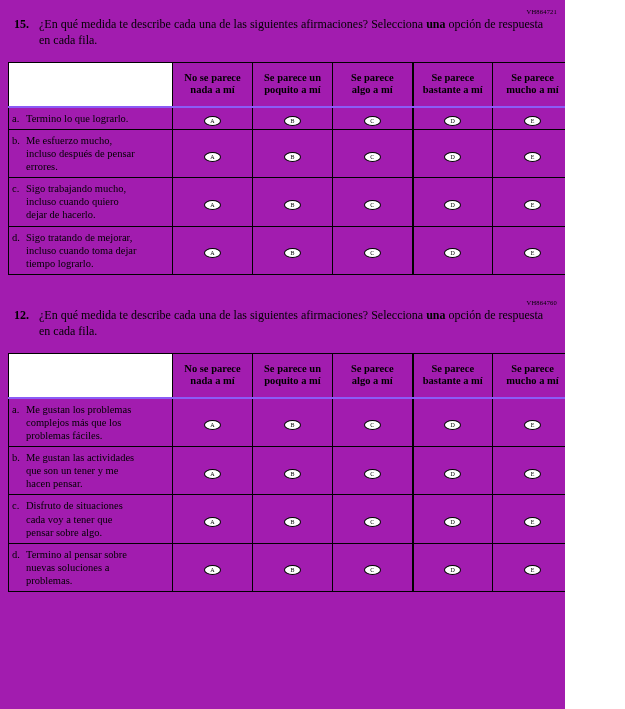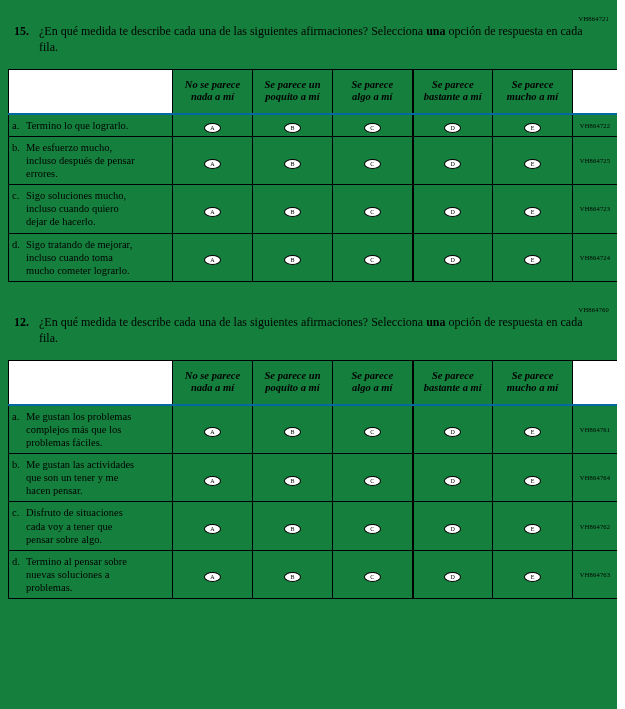--- a/index.html
+++ b/index.html
@@ -3,24 +3,24 @@
 <meta charset="utf-8">
 <style>
   * { box-sizing: border-box; }
   html, body { margin: 0; padding: 0; background: #fff; }
   body {
     font-family: "Liberation Serif", "DejaVu Serif", serif;
     color: #000;
     -webkit-font-smoothing: antialiased;
   }
   .page {
-    width: 617px;
+    width: 565px;
     height: 709px;
-    padding: 15px 8px 0 8px;
-    background: #15803d;
+    padding: 8px 8px 0 8px;
+    background: #a21caf;
     overflow: hidden;
     position: relative;
   }
   .question { }
   .question + .question { margin-top: 24px; }
   .q-code {
     text-align: right;
     font-size: 6.5px;
     line-height: 8px;
     letter-spacing: 0.2px;
@@ -46,21 +46,21 @@
     margin-top: 14px;
   }
   .qtable th, .qtable td {
     border: 1px solid #000;
     padding: 0;
   }
   col.c-stmt { width: 164px; }
   col.c-opt  { width: 80px; }
   col.c-code { width: 45px; }
 
-  tr.hrow th { border-bottom: 2px solid #0369a1; font-style: italic; }
+  tr.hrow th { border-bottom: 2px solid #8b5cf6; }
   th.opt-head {
     height: 44px;
     font-size: 10.5px;
     font-weight: bold;
     text-align: center;
     vertical-align: middle;
     padding: 2px 8px;
     line-height: 1.15;
   }
   th.stmt-head, th.code-head { background: #fff; }
@@ -183,21 +183,21 @@
         <td class="opt"><span class="oval">
                 <span class="ovl">E</span>
               </span></td>
         <td class="codecell">VH864725</td>
       </tr>
 
       <tr>
         <td class="stmt">
           <div class="stmt-inner">
             <span class="stmt-letter">c.</span>
-            <span class="stmt-text">Sigo soluciones mucho, incluso cuando quiero dejar de hacerlo.</span>
+            <span class="stmt-text">Sigo trabajando mucho, incluso cuando quiero dejar de hacerlo.</span>
           </div>
         </td>
         <td class="opt"><span class="oval">
                 <span class="ovl">A</span>
               </span></td>
         <td class="opt"><span class="oval">
                 <span class="ovl">B</span>
               </span></td>
         <td class="opt"><span class="oval">
                 <span class="ovl">C</span>
@@ -208,21 +208,21 @@
         <td class="opt"><span class="oval">
                 <span class="ovl">E</span>
               </span></td>
         <td class="codecell">VH864723</td>
       </tr>
 
       <tr>
         <td class="stmt">
           <div class="stmt-inner">
             <span class="stmt-letter">d.</span>
-            <span class="stmt-text">Sigo tratando de mejorar, incluso cuando toma mucho cometer lograrlo.</span>
+            <span class="stmt-text">Sigo tratando de mejorar, incluso cuando toma dejar tiempo lograrlo.</span>
           </div>
         </td>
         <td class="opt"><span class="oval">
                 <span class="ovl">A</span>
               </span></td>
         <td class="opt"><span class="oval">
                 <span class="ovl">B</span>
               </span></td>
         <td class="opt"><span class="oval">
                 <span class="ovl">C</span>

